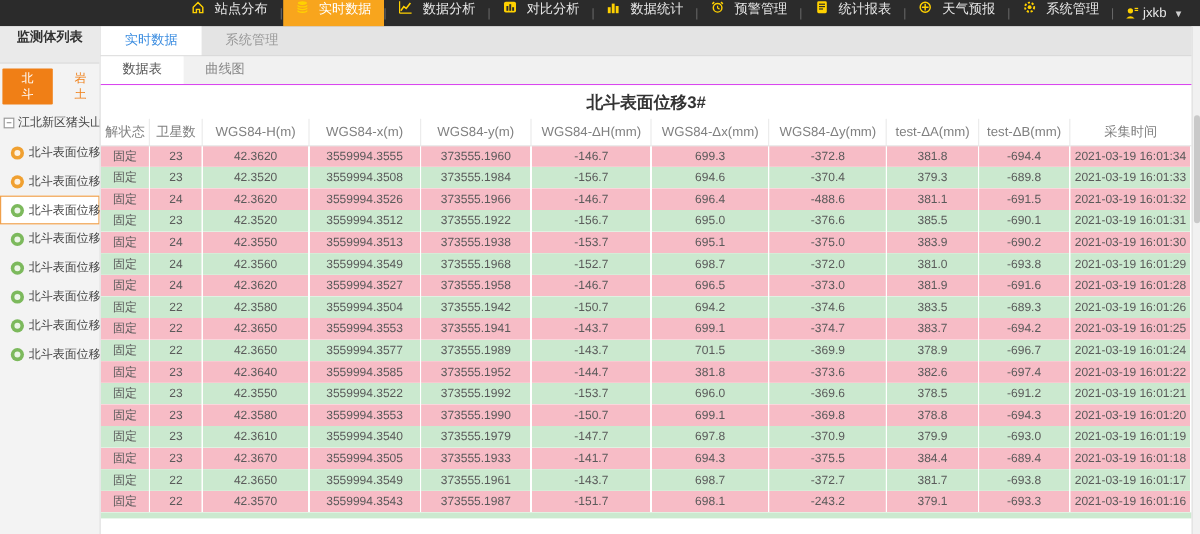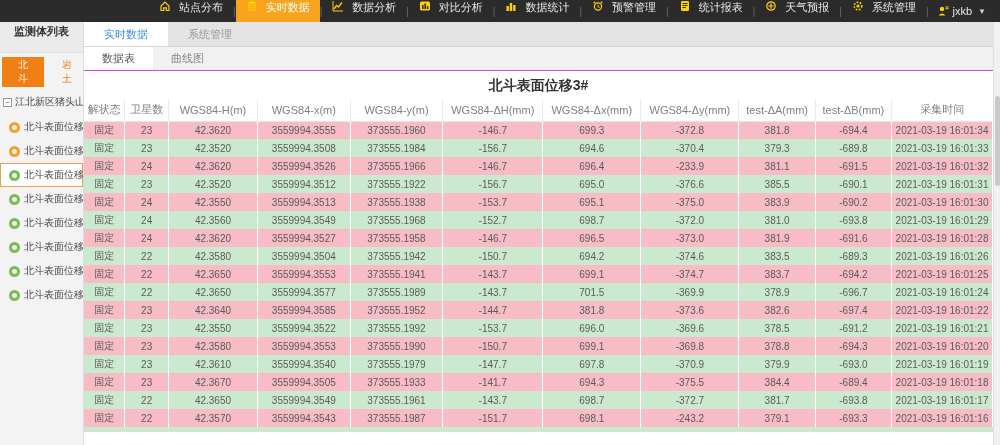--- a/index.html
+++ b/index.html
@@ -311,21 +311,21 @@
                 <td>2021-03-19 16:01:33</td>
               </tr>
               <tr>
                 <td>固定</td>
                 <td>24</td>
                 <td>42.3620</td>
                 <td>3559994.3526</td>
                 <td>373555.1966</td>
                 <td>-146.7</td>
                 <td>696.4</td>
-                <td>-233.9</td>
+                <td>-488.6</td>
                 <td>381.1</td>
                 <td>-691.5</td>
                 <td>2021-03-19 16:01:32</td>
               </tr>
               <tr>
                 <td>固定</td>
                 <td>23</td>
                 <td>42.3520</td>
                 <td>3559994.3512</td>
                 <td>373555.1922</td>

